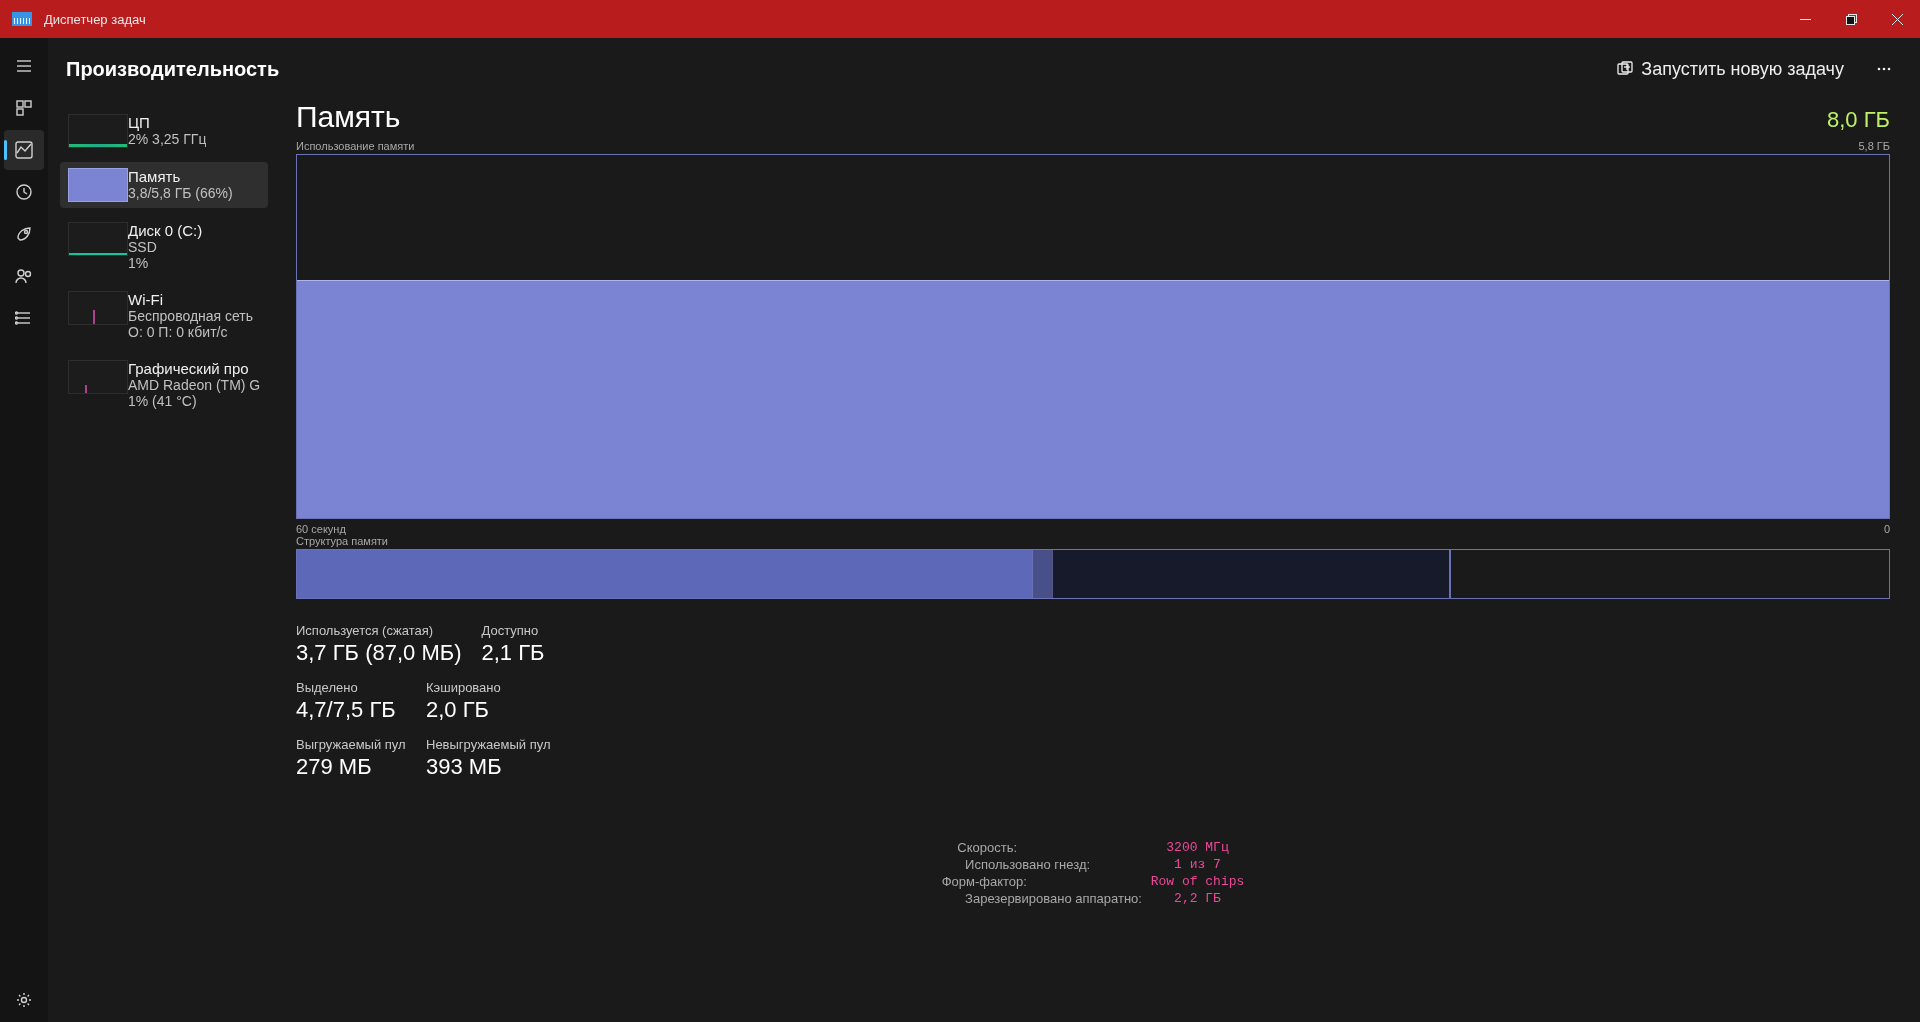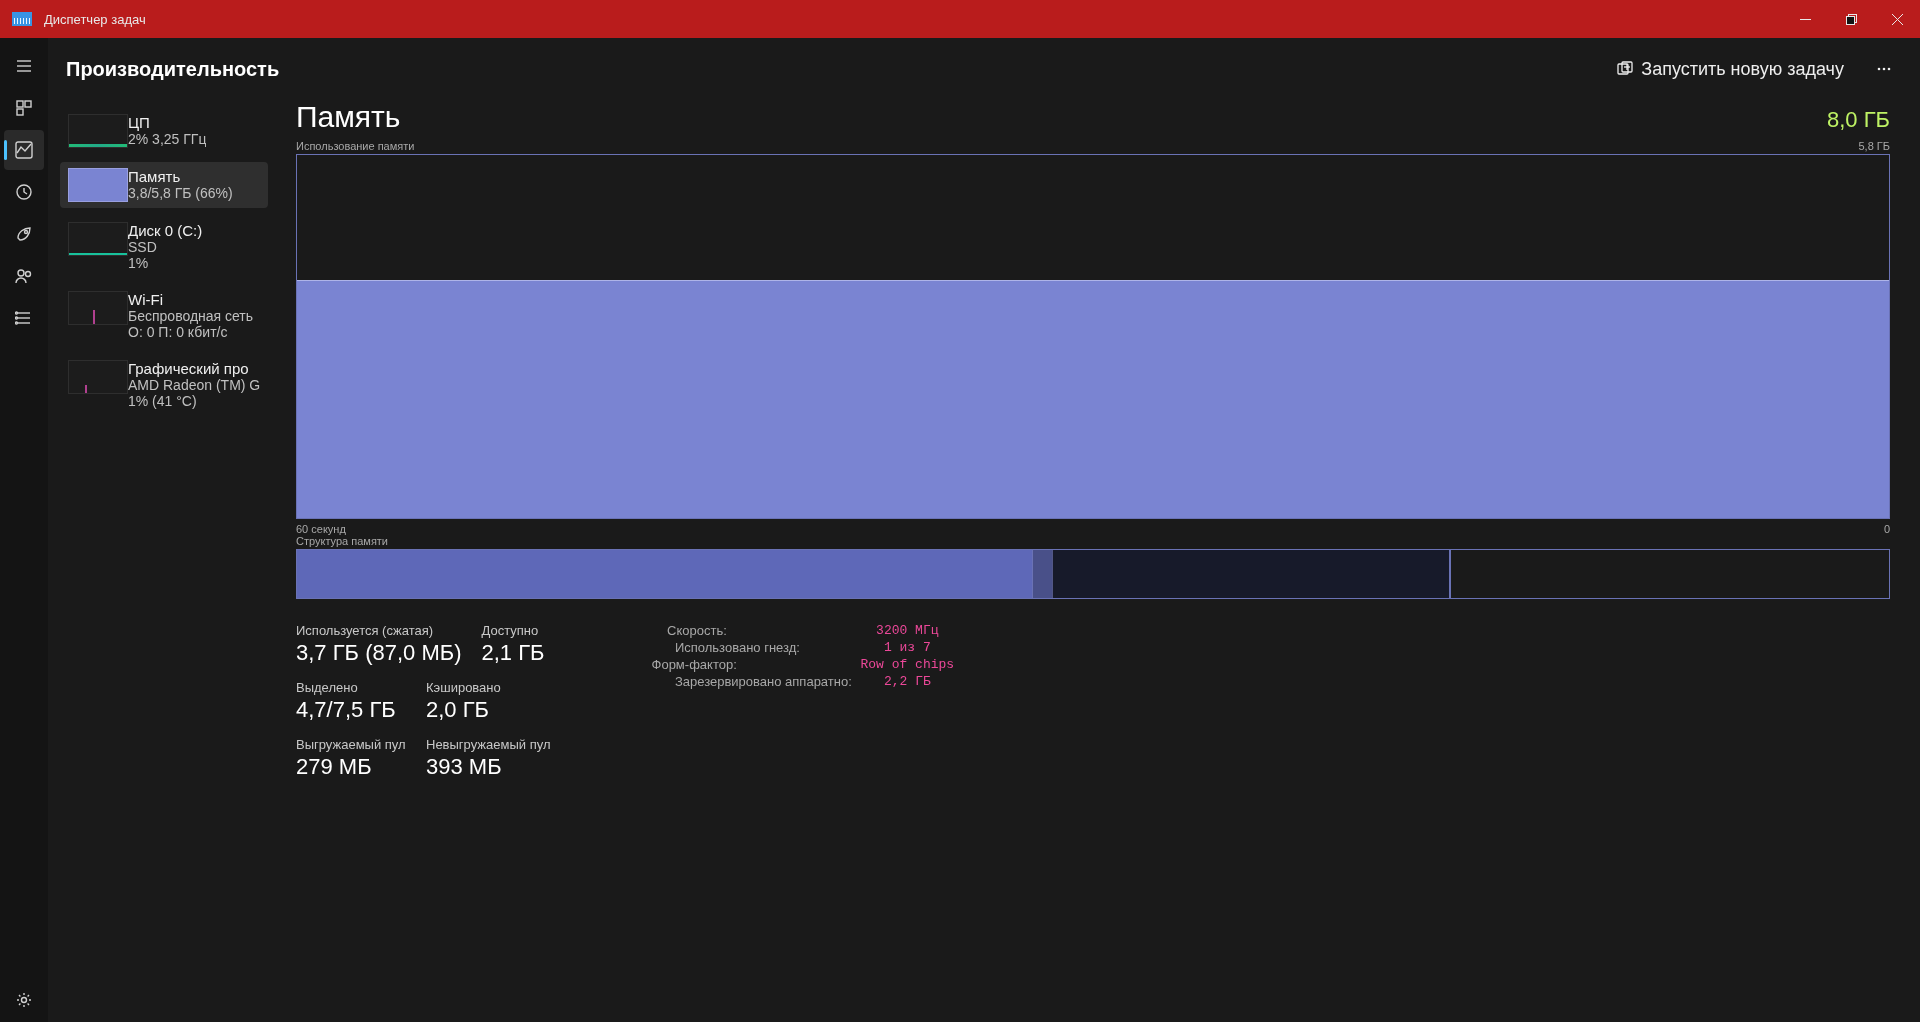--- a/index.html
+++ b/index.html
@@ -72,21 +72,21 @@
 .comp-label { font-size: 11px; color: #a8a8a8; margin-bottom: 2px; }
 .comp-bar { height: 50px; border: 1px solid #6a72b5; display: flex; margin-bottom: 24px; }
 .comp-seg { border-right: 1px solid #6a72b5; }
 .comp-seg.used { background: #5e68b8; }
 .comp-seg.mod  { background: #5e68b8; opacity: 0.7; }
 .comp-seg.cache{ background: #171a2a; }
 .comp-seg.free { background: #1a1a1a; }
 .comp-seg.hw   { background: #1a1a1a; border-right: none; }
 
 
-.stats-row { display: flex; gap: 60px; }
+.stats-row { display: flex; gap: 60px; flex-direction: column; }
 .stats-col { display: flex; flex-direction: column; gap: 14px; }
 .stat-pair { display: flex; gap: 20px; }
 .stat-block { min-width: 110px; }
 .stat-label { font-size: 13px; color: #c8c8c8; margin-bottom: 2px; }
 .stat-value { font-size: 22px; font-weight: 400; white-space: nowrap; }
 .kv-table { font-size: 13px; color: #c8c8c8; }
 .kv-row { display: flex; gap: 24px; margin-bottom: 2px; justify-content: center; }
 .kv-key { width: 185px; color: #a8a8a8; }
 .kv-val { color: #ec4899; font-family: Liberation Mono, monospace; }
 </style>

